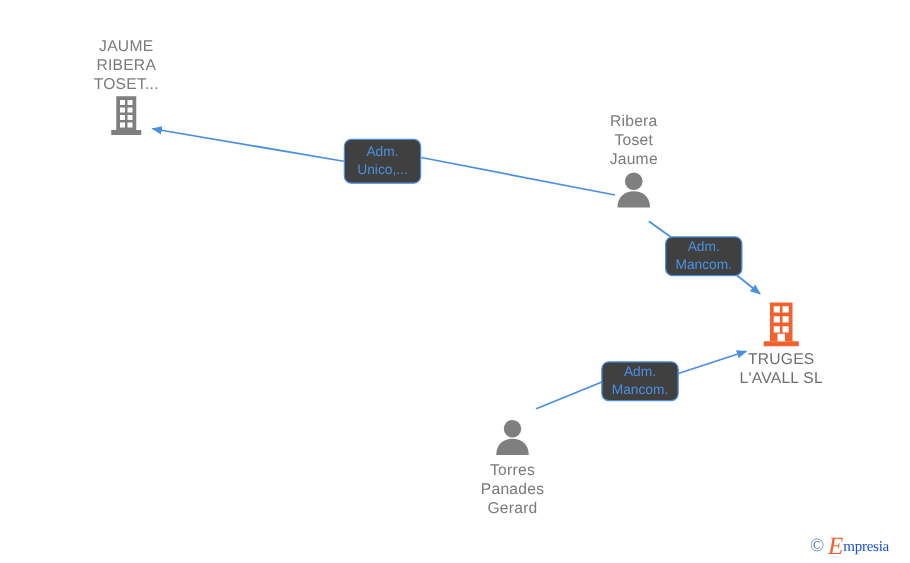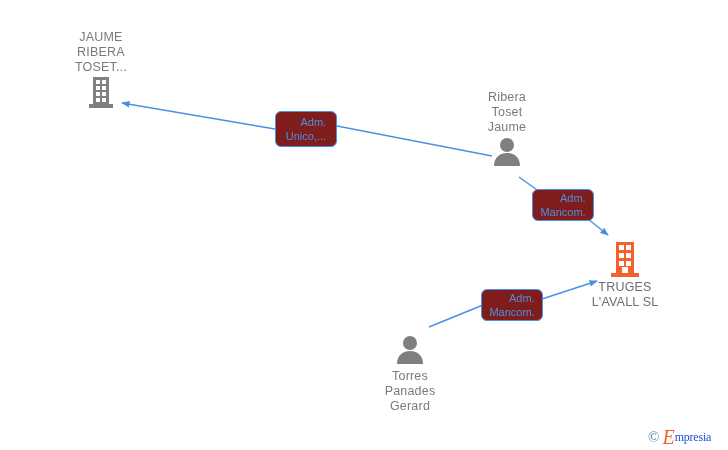--- a/index.html
+++ b/index.html
@@ -42,29 +42,29 @@
   }
   .icon-wrap {
     display: block;
     line-height: 0;
   }
   .rel-box {
     position: absolute;
     box-sizing: border-box;
     border: 1.4px solid #4a90e2;
     border-radius: 6px;
-    background: #7f1d1d;
+    background: #404040;
     color: #4a90e2;
     font-size: 11px;
     line-height: 14px;
     display: flex;
     flex-direction: column;
     align-items: center;
     justify-content: center;
-    text-align: right;
+    text-align: center;
     white-space: pre-line;
     z-index: 5;
   }
   .watermark {
     position: absolute;
     display: flex;
     align-items: center;
     gap: 3px;
   }
   .wm-c {

